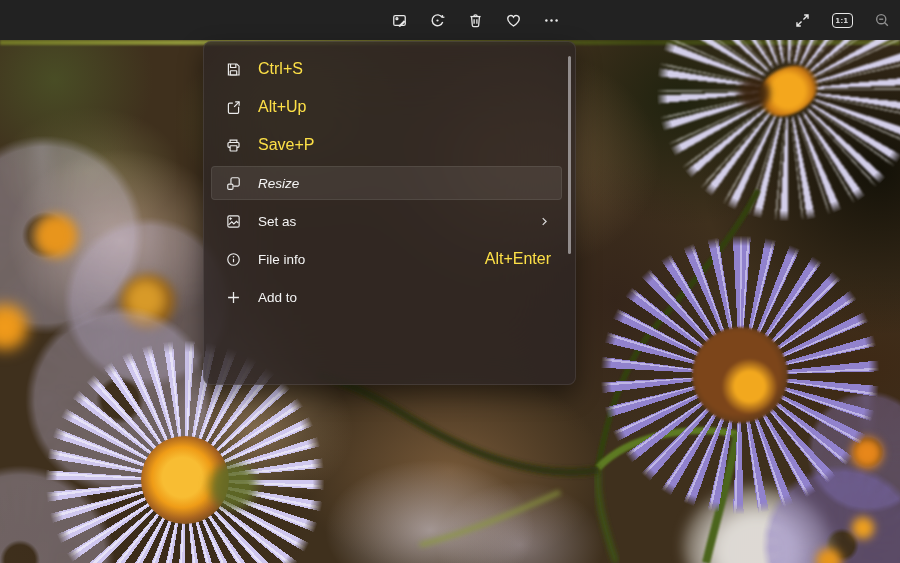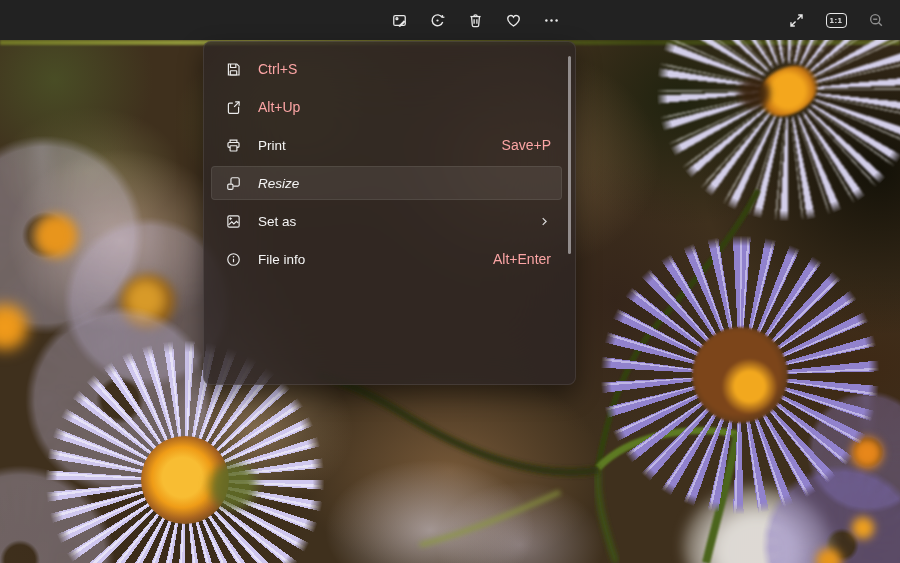--- a/index.html
+++ b/index.html
@@ -105,41 +105,41 @@
   .fJ-o2 { left:851px; top:476px; width:24px; height:24px; filter:blur(4px); background:radial-gradient(circle,#f0a11e 0 50%, transparent 82%);}
   .fK { left:682px; top:445px; width:150px; height:120px; border-radius:50%; filter:blur(6px);
     background:radial-gradient(ellipse at 50% 55%, rgba(235,232,228,.92) 0 35%, rgba(210,206,200,.55) 60%, rgba(210,206,200,0) 80%);}
 
   .stems { position:absolute; left:0; top:0; width:900px; height:523px; }
 
   
   .toolbar { position:absolute; left:0; top:0; width:900px; height:40px; background:#222222; }
   .tb-group { position:absolute; top:4px; display:flex; gap:6px; }
   .tb-center { left:383px; }
-  .tb-right { right:8px; gap:8px; }
+  .tb-right { right:2px; gap:8px; }
   .tb-btn { width:32px; height:32px; border:none; background:transparent; border-radius:4px;
     display:flex; align-items:center; justify-content:center; cursor:pointer; padding:0; }
   .tb-btn svg { display:block; }
   .oneone { display:flex; align-items:center; justify-content:center; width:21px; height:15px;
     border:1.4px solid #e8e8e8; border-radius:4px; color:#e8e8e8; font-size:8px; font-weight:bold; letter-spacing:.5px; }
 
   
   .menu { position:absolute; left:203px; top:41px; width:373px; height:344px; border-radius:8px;
     background:rgba(43,36,38,.72);
     -webkit-backdrop-filter:blur(36px) saturate(1.15);
     backdrop-filter:blur(36px) saturate(1.15);
     border:1px solid rgba(255,255,255,.09);
     box-shadow:0 10px 24px rgba(0,0,0,.45);
     padding:10px 5px 0 5px; overflow:hidden; }
   .mi { position:relative; display:flex; align-items:center; height:34px; margin:0 8px 4px 2px;
     padding:0 10px 0 13px; border-radius:4px; border:1px solid transparent; cursor:pointer; }
   .mi.hl { background:rgba(255,255,255,.08); border-color:rgba(255,255,255,.08);font-style:italic; }
   .mi-icon { width:17px; height:17px; margin-right:16px; flex:0 0 auto; display:flex; align-items:center; }
   .mi-label { color:#f5f5f5; font-size:13.5px; flex:1 1 auto; white-space:nowrap; }
-  .mi-sc { color:#fca5a5; font-size:14px; white-space:nowrap; }
+  .mi-sc { color:#fde047; font-size:16px; white-space:nowrap; }
   .mi-chev { display:flex; align-items:center; }
   .menu-sb { position:absolute; right:4px; top:14px; width:3px; height:198px; border-radius:2px;
     background:rgba(165,160,160,.85); cursor:pointer; }
 </style>
 </head>
 <body>
 
 <div class="stage">
 
   <div class="photo">
@@ -286,21 +286,20 @@
     </div>
 
     <div class="mi">
       <span class="mi-icon">
         <svg width="17" height="17" viewBox="0 0 16 16" fill="none" stroke="#ececec" stroke-width="1.1">
           <path d="M4.8 5.2V2.9h6.4v2.3"></path>
           <path d="M4.8 9.8H3.8a1 1 0 0 1-1-1V6.2a1 1 0 0 1 1-1h8.4a1 1 0 0 1 1 1v2.6a1 1 0 0 1-1 1h-1"></path>
           <rect x="4.8" y="8.2" width="6.4" height="5" rx="0.5"></rect>
         </svg>
       </span>
-      <span class="mi-label">Print</span>
       <span class="mi-sc">Save+P</span>
     </div>
 
     <div class="mi hl">
       <span class="mi-icon">
         <svg width="17" height="17" viewBox="0 0 16 16" fill="none" stroke="#ececec" stroke-width="1.1">
           <path d="M7.8 10.4h4.2a1.4 1.4 0 0 0 1.4-1.4V4a1.4 1.4 0 0 0-1.4-1.4H7A1.4 1.4 0 0 0 5.6 4v4.2"></path>
           <rect x="2.6" y="8.6" width="4.9" height="4.9" rx="1.1"></rect>
         </svg>
       </span>
@@ -331,17 +330,26 @@
         <svg width="17" height="17" viewBox="0 0 16 16" fill="none" stroke="#ececec" stroke-width="1.1">
           <circle cx="8" cy="8" r="5.4"></circle>
           <path d="M8 7.4v3.2"></path>
           <circle cx="8" cy="5.3" r="0.7" fill="#ececec" stroke="none"></circle>
         </svg>
       </span>
       <span class="mi-label">File info</span>
       <span class="mi-sc">Alt+Enter</span>
     </div>
 
+    <div class="mi">
+      <span class="mi-icon">
+        <svg width="17" height="17" viewBox="0 0 16 16" fill="none" stroke="#ececec" stroke-width="1.2">
+          <path d="M8 2.9v10.2M2.9 8h10.2"></path>
+        </svg>
+      </span>
+      <span class="mi-label">Add to</span>
+      <span class="mi-sc"></span>
+    </div>
 
     <div class="menu-sb"></div>
   </div>
 
 </div>
 
 </body></html>

